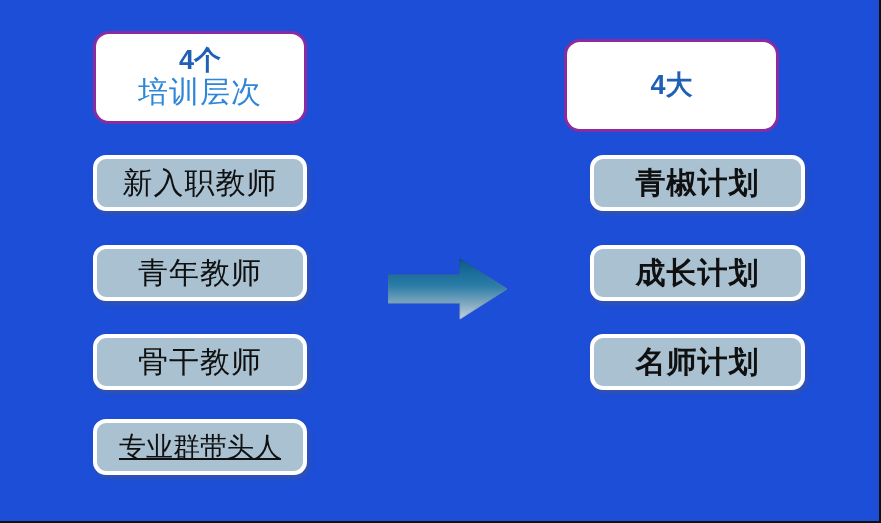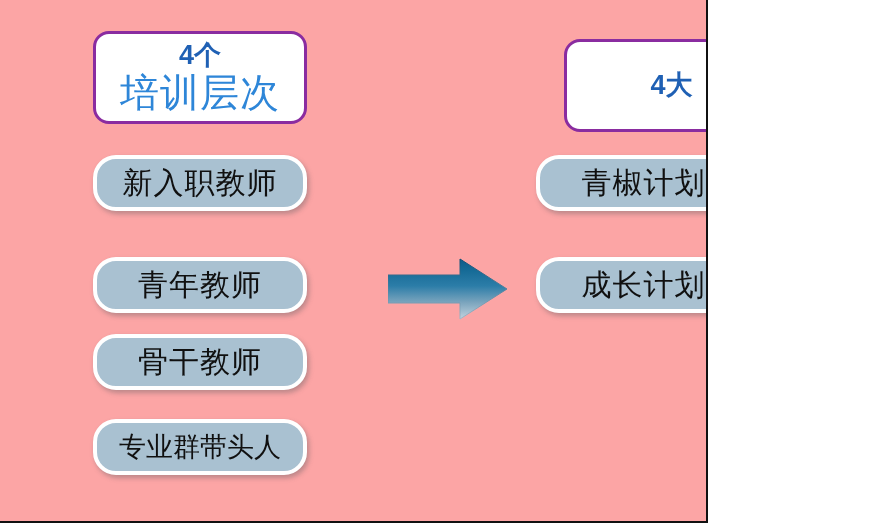--- a/index.html
+++ b/index.html
@@ -6,23 +6,23 @@
     margin: 0;
     padding: 0;
     background: #ffffff;
   }
   body {
     font-family: "Liberation Sans", "DejaVu Sans", sans-serif;
   }
 
   #slide {
     position: relative;
-    width: 708px;
+    width: 881px;
     height: 523px;
-    background: #fca5a5;
+    background: #1d4ed8;
     box-sizing: border-box;
     border-right: 2px solid #111111;
     border-bottom: 2px solid #111111;
     overflow: hidden;
   }
 
   
   .header-box {
     position: absolute;
     box-sizing: border-box;
@@ -35,54 +35,54 @@
     justify-content: center;
     line-height: 1.08;
   }
   .header-box .line1 {
     font-size: 27px;
     font-weight: bold;
     color: #1f60b4;
     letter-spacing: 0px;
   }
   .header-box .line2 {
-    font-size: 39px;
+    font-size: 30px;
     font-weight: normal;
     color: #2e86d8;
     letter-spacing: 1px;
     margin-top: 1px;
   }
 
   #header-left  { left: 93px;  top: 31px;  width: 214px; height: 93px; }
   #header-right { left: 564px; top: 39px; width: 215px; height: 93px; gap: 40px; }
 
   
   .pill {
     position: absolute;
     box-sizing: border-box;
     background: #a9c1d1;
     border: 4px solid #ffffff;
-    border-radius: 23px;
+    border-radius: 13px;
     display: flex;
     align-items: center;
     justify-content: center;
     box-shadow: 2px 3px 5px rgba(90, 90, 95, 0.40);
     color: #101010;
     font-size: 30px;
     font-weight: normal;
     letter-spacing: 1px;
     white-space: nowrap;
   }
-  .pill.narrow { font-size: 27px; letter-spacing: 0px; }
+  .pill.narrow { font-size: 27px; letter-spacing: 0px; text-decoration: underline; }
 
   .col-left  { left: 93px;  width: 214px; }
-  .col-right { left: 536px; width: 215px; }
+  .col-right { left: 590px; width: 215px; font-weight: bold; }
 
   .row1 { top: 155px; height: 56px; }
-  .row2 { top: 245px; height: 56px; margin-top: 12px; }
+  .row2 { top: 245px; height: 56px; }
   .row3 { top: 334px; height: 56px; }
   .row4 { top: 419px; height: 56px; }
 
   
   #arrow-wrap {
     position: absolute;
     left: 388px;
     top: 255px;
     width: 120px;
     height: 68px;
@@ -115,20 +115,23 @@
   <div class="pill col-left row4 narrow">
     <span>专业群带头人</span>
   </div>
 
   <div class="pill col-right row1">
     <span>青椒计划</span>
   </div>
   <div class="pill col-right row2">
     <span>成长计划</span>
   </div>
+  <div class="pill col-right row3">
+    <span>名师计划</span>
+  </div>
 
   <div id="arrow-wrap">
     <svg viewBox="0 0 120 68" xmlns="http://www.w3.org/2000/svg">
       <defs>
         <linearGradient id="arrowGrad" x1="0" y1="0" x2="0" y2="1">
           <stop offset="0%" stop-color="#0f5b89"></stop>
           <stop offset="18%" stop-color="#156a96"></stop>
           <stop offset="45%" stop-color="#2c7da8"></stop>
           <stop offset="72%" stop-color="#7aa4bd"></stop>
           <stop offset="100%" stop-color="#c2d3de"></stop>

